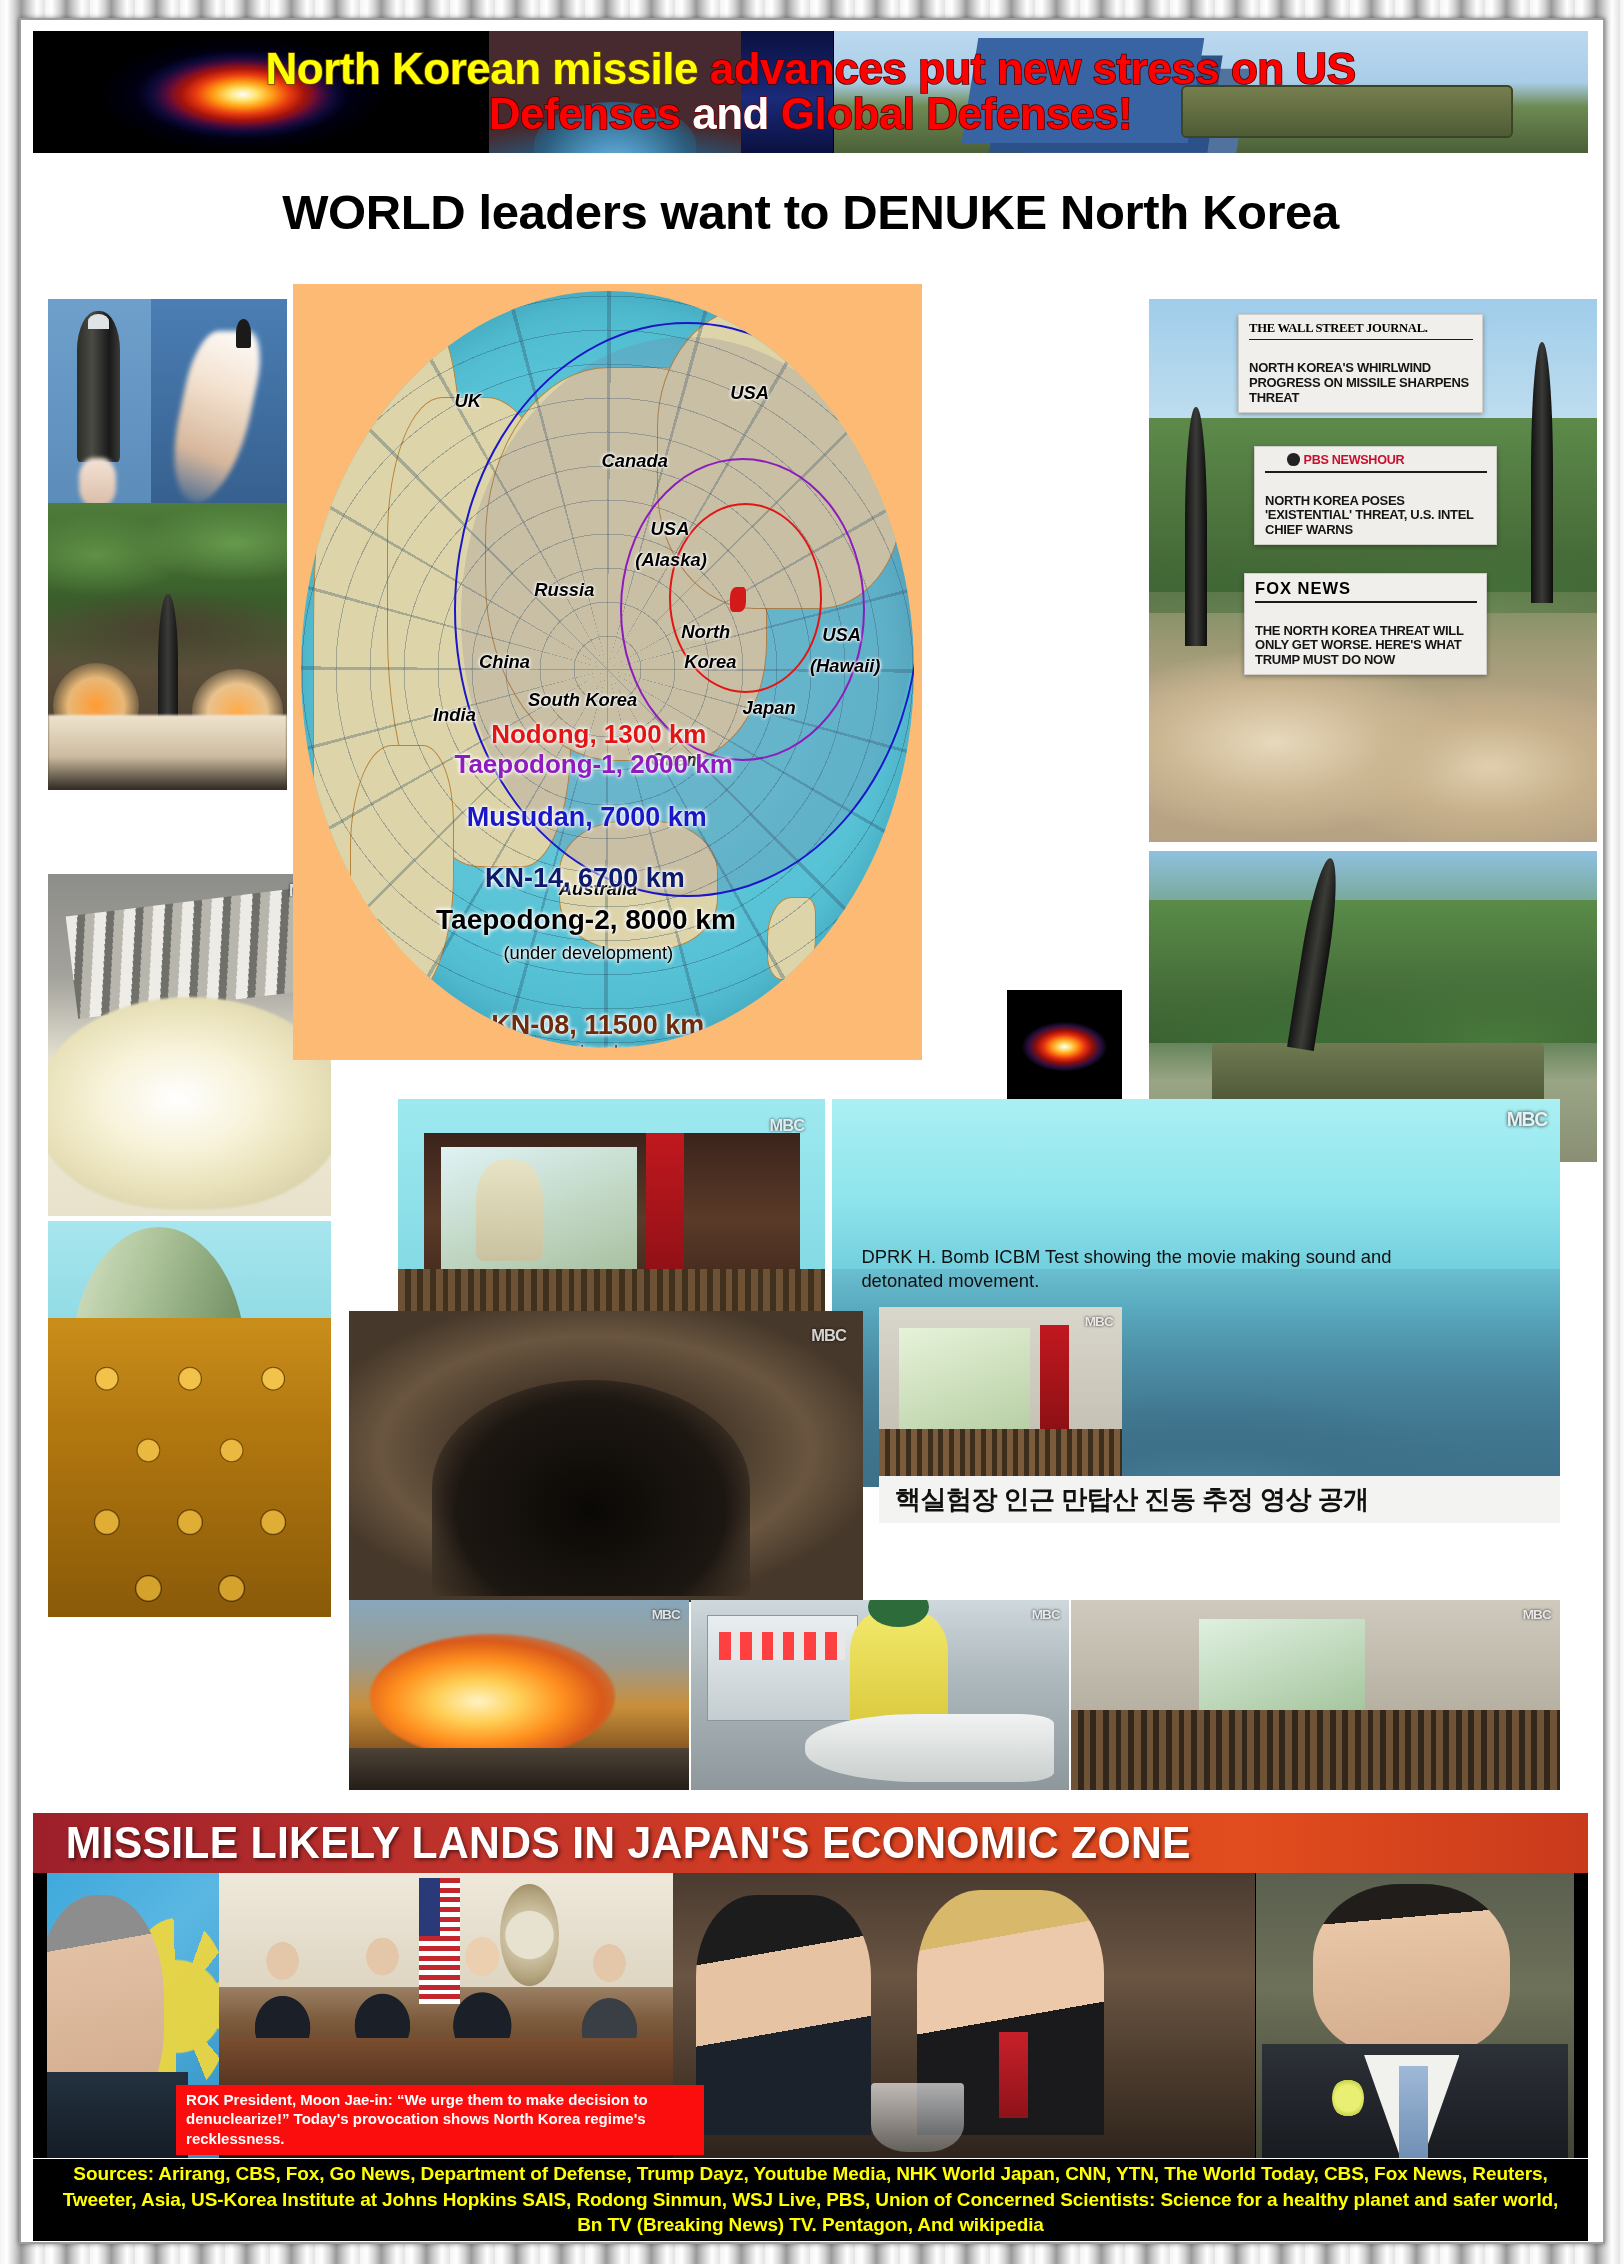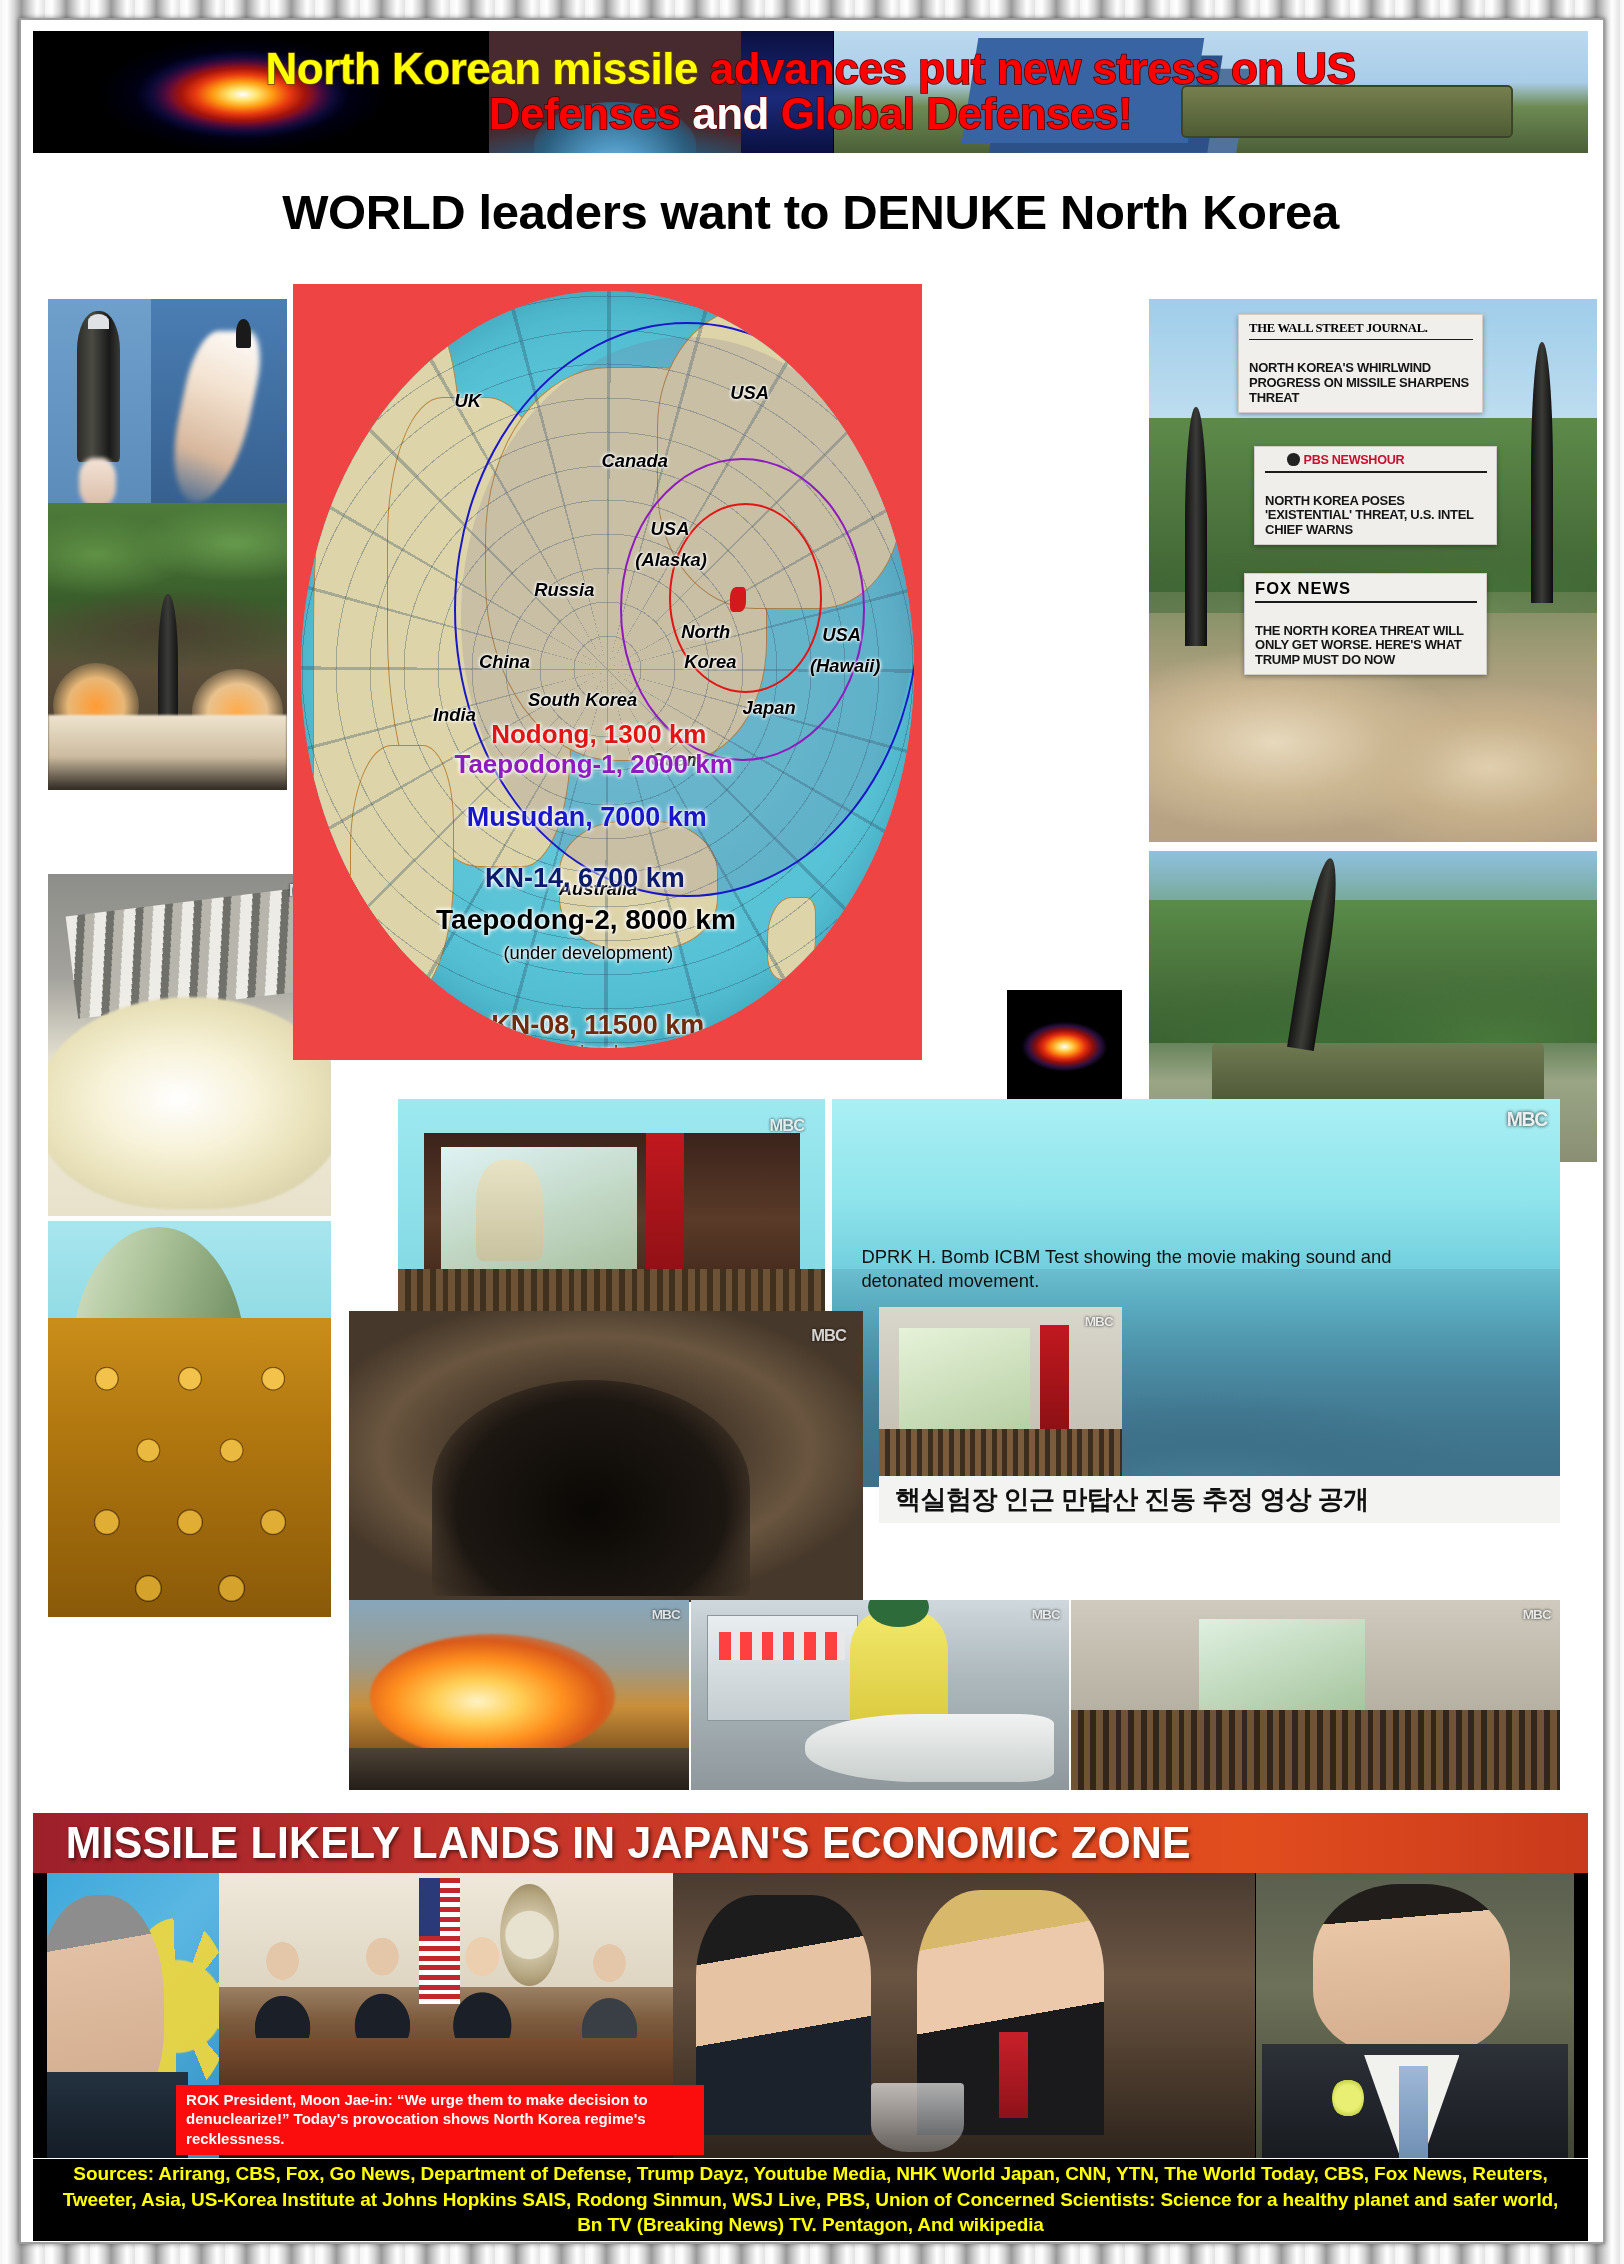--- a/index.html
+++ b/index.html
@@ -175,21 +175,21 @@
        radial-gradient(circle 22px at 66% 44%, #eab93f 0 46%, #6e4408 52%, transparent 56%),
        radial-gradient(circle 24px at 18% 70%, #e0ad35 0 46%, #5e3906 52%, transparent 56%),
        radial-gradient(circle 24px at 50% 70%, #e0ad35 0 46%, #5e3906 52%, transparent 56%),
        radial-gradient(circle 24px at 82% 70%, #e0ad35 0 46%, #5e3906 52%, transparent 56%),
        radial-gradient(circle 25px at 34% 94%, #d5a32c 0 46%, #523105 52%, transparent 56%),
        radial-gradient(circle 25px at 66% 94%, #d5a32c 0 46%, #523105 52%, transparent 56%);
   }
 
   
   #map-panel { left:272px; top:264px; width:629px; height:776px;
-     background:#ef4444; }
+     background:#fdba74; }
   #globe {
      position:absolute; left:7.8px; top:7.8px; width:613px; height:757px;
      border-radius:50%;
      background:
        radial-gradient(circle at 50% 50%,
           rgba(255,255,255,.0) 0 58%, rgba(0,0,0,.05) 100%),
        radial-gradient(circle at 50% 50%, #6fe4ee 0%, #4fd8e6 62%, #38cbdd 100%);
      overflow:hidden;
      box-shadow: inset 0 0 39px rgba(0,90,120,.25);
   }

